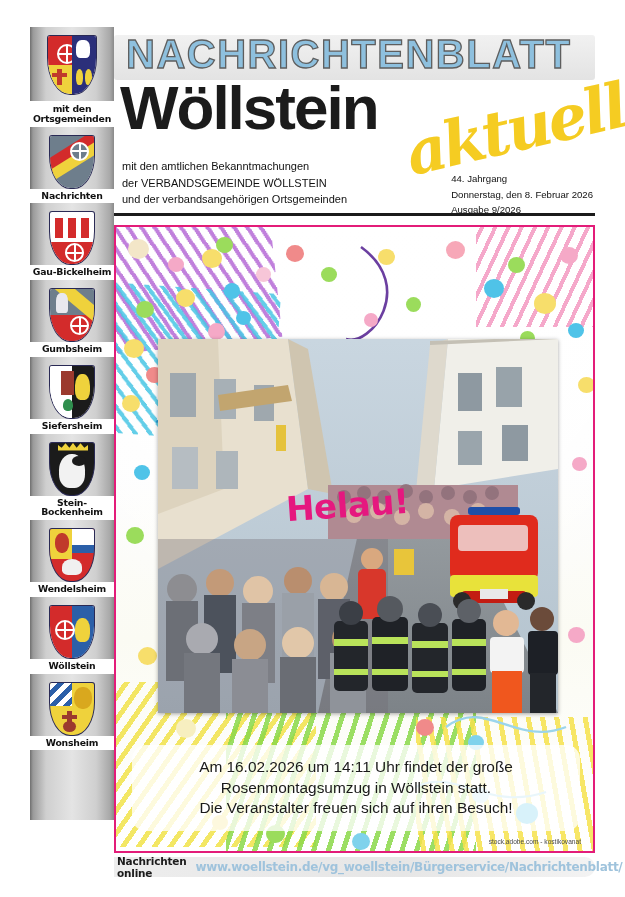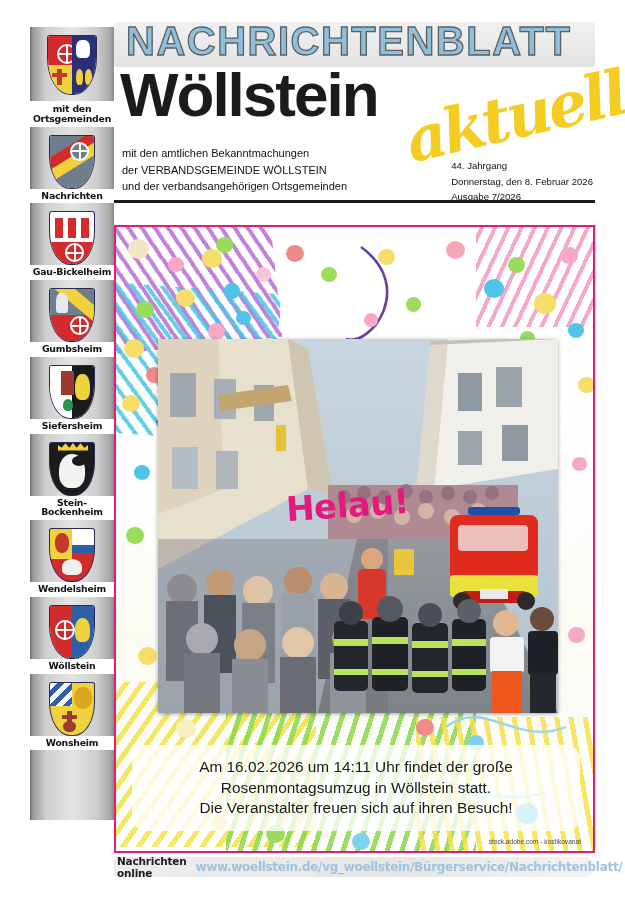--- a/index.html
+++ b/index.html
@@ -25,21 +25,21 @@
           border:1.2px solid #2a2a55;box-sizing:border-box;
           border-radius:3px 3px 46% 46% / 3px 3px 62% 62%;background:#fff;}
   .shield .half{position:absolute;top:0;bottom:0;width:50%;}
   .shield .q{position:absolute;width:50%;height:50%;}
   .wheel{position:absolute;border-radius:50%;border:2px solid #fff;}
   .wheel:before,.wheel:after{content:"";position:absolute;background:#fff;}
   .wheel:before{left:50%;top:0;bottom:0;width:2px;margin-left:-1px;}
   .wheel:after{top:50%;left:0;right:0;height:2px;margin-top:-1px;}
 
   
-  #masthead{position:absolute;left:114px;top:14px;width:481px;height:193px;}
+  #masthead{position:absolute;left:114px;top:27px;width:481px;height:193px;}
   #nb-bar{position:absolute;left:0;top:8px;width:481px;height:45px;
           background:linear-gradient(to bottom,#f1f1f1,#e3e3e3);border-radius:3px;}
   #nb-title{position:absolute;left:12px;top:7px;font-size:40px;font-weight:bold;
             letter-spacing:1.5px;color:#8ec0de;-webkit-text-stroke:1.3px #5e5e5e;
             font-family:"Liberation Sans",sans-serif;line-height:1;}
   #wtitle{position:absolute;left:6px;top:50px;font-size:62px;font-weight:bold;
           color:#1b1b1b;letter-spacing:-2px;line-height:1;
           font-family:"Liberation Sans",sans-serif;}
   #aktuell{position:absolute;left:290px;top:66px;font-size:62px;color:#F5CC22;
            font-style:italic;font-weight:bold;transform:rotate(-13deg);
@@ -226,21 +226,21 @@
     <div id="wtitle">Wöllstein</div>
     <div id="aktuell">aktuell</div>
     <div id="sub">
       <div>mit den amtlichen  Bekanntmachungen</div>
       <div>der VERBANDSGEMEINDE WÖLLSTEIN</div>
       <div>und der verbandsangehörigen Ortsgemeinden</div>
     </div>
     <div id="issue">
       <div>44. Jahrgang</div>
       <div>Donnerstag, den 8. Februar 2026</div>
-      <div>Ausgabe 7/2026</div>
+      <div>Ausgabe 9/2026</div>
     </div>
     <div id="mast-rule"></div>
   </div>
 
   <div id="poster">
     <div id="poster-bg"></div>
 
     <div class="streamer" style="left:-30px;top:-10px;width:190px;height:130px;
          background:repeating-linear-gradient(62deg,#B66BD6 0 4px,rgba(255,255,255,0) 4px 11px);
          border-radius:0;transform:rotate(-6deg);"></div>

